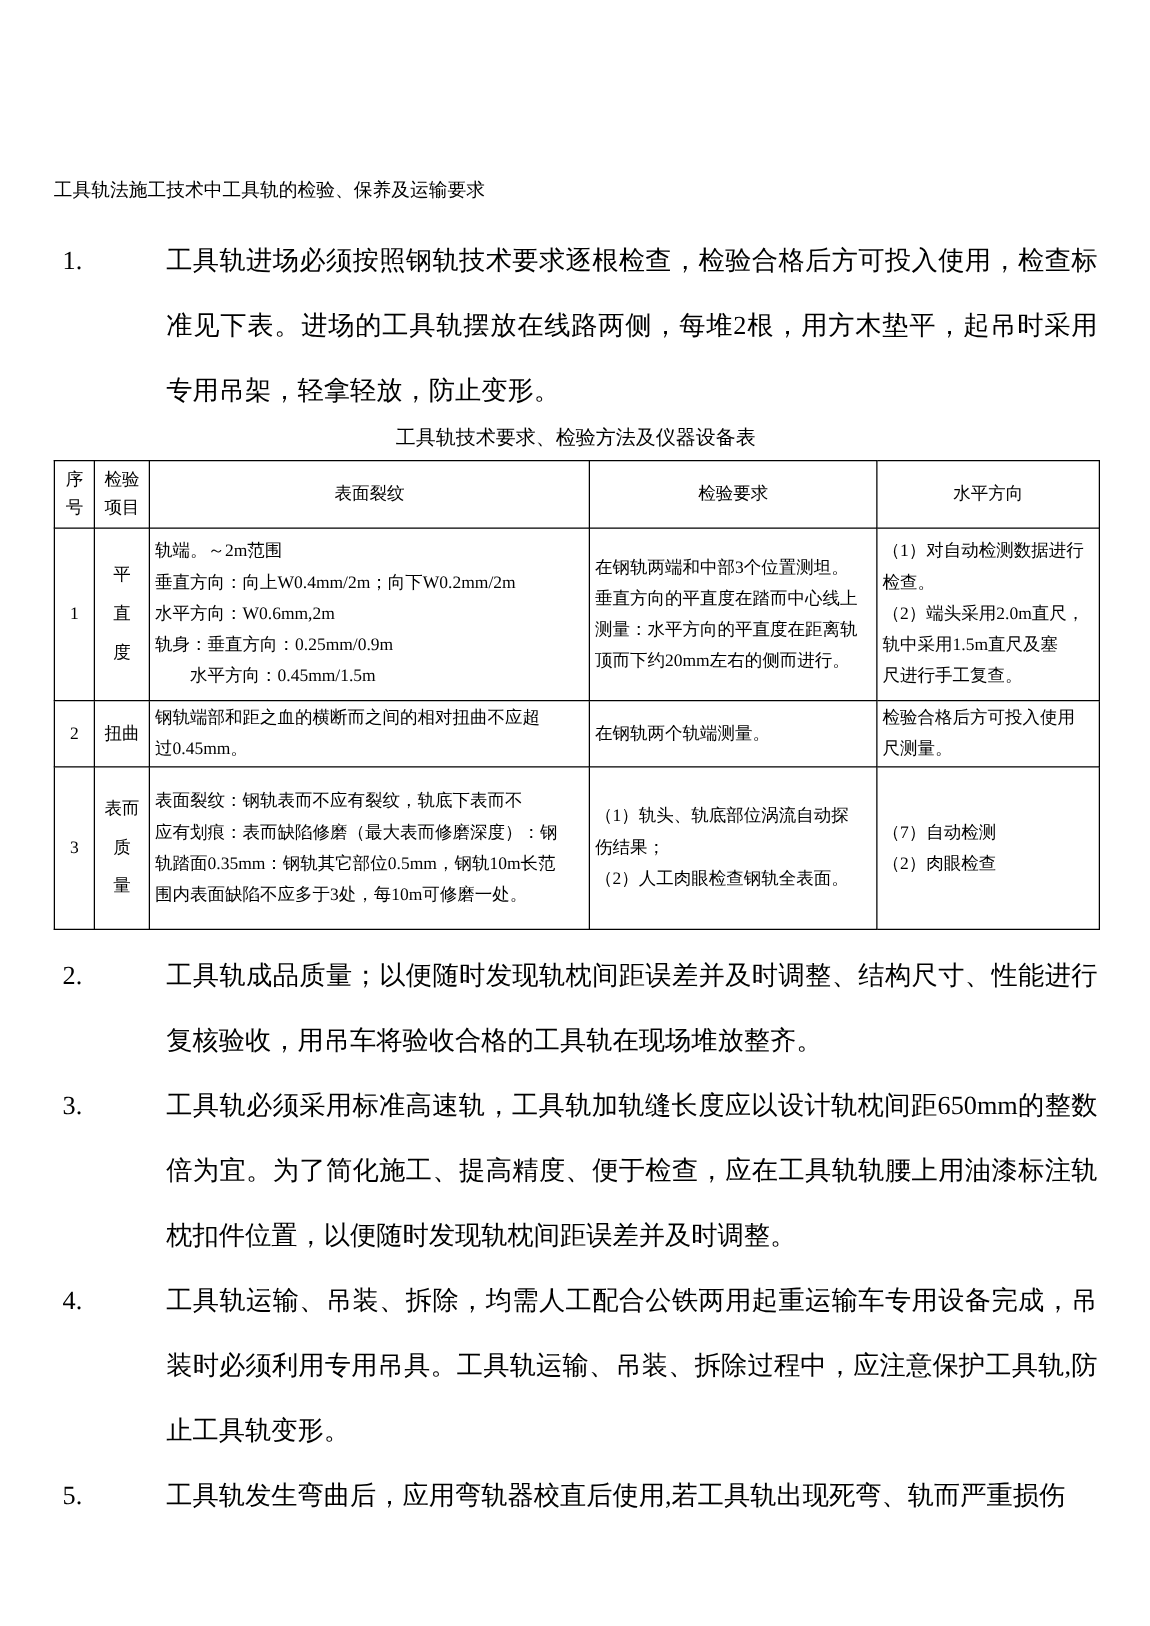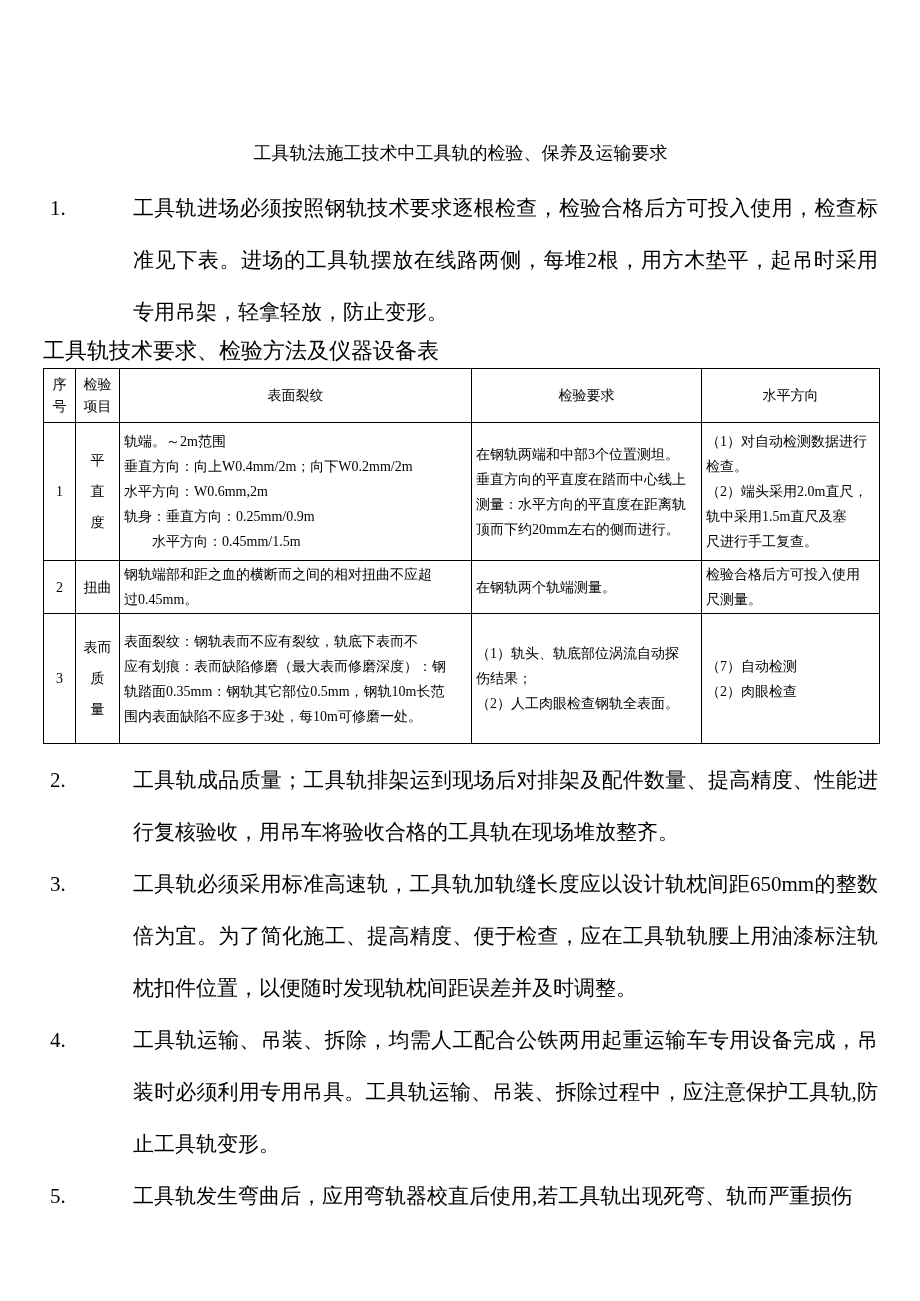--- a/index.html
+++ b/index.html
@@ -7,39 +7,38 @@
     width: 920px;
     height: 1301px;
     background: #ffffff;
     color: #000000;
     font-family: "Liberation Serif", "DejaVu Serif", serif;
     overflow: hidden;
   }
   .page { padding: 138px 42px 0 43px; }
 
   .title {
-    font-size: 18px;
+    font-size: 15px;
     line-height: 30px;
     font-weight: 400;
-    text-align: center;
     margin-bottom: 14px;
   }
 
   .list-item {
     display: flex;
     font-size: 21px;
     line-height: 52px;
   }
   .list-item .num { flex: 0 0 35px; padding-left: 7px; }
   .list-item .txt { flex: 1; text-align: justify; margin-left: 48px; }
 
   .caption {
-    font-size: 22px;
+    font-size: 16px;
     line-height: 26px;
-    text-align: left;
+    text-align: center;
     margin-bottom: 4px;
   }
 
   table.spec-table {
     border-collapse: collapse;
     table-layout: fixed;
     width: 836px;
     font-size: 14px;
     line-height: 25px;
   }
@@ -135,21 +134,21 @@
 伤结果；
 （2）人工肉眼检查钢轨全表面。</td>
         <td>（7）自动检测
 （2）肉眼检查</td>
       </tr>
     </tbody>
   </table>
 
   <div class="list-item after-table">
     <span class="num">2.</span>
-    <span class="txt">工具轨成品质量；工具轨排架运到现场后对排架及配件数量、提高精度、性能进行复核验收，用吊车将验收合格的工具轨在现场堆放整齐。</span>
+    <span class="txt">工具轨成品质量；以便随时发现轨枕间距误差并及时调整、结构尺寸、性能进行复核验收，用吊车将验收合格的工具轨在现场堆放整齐。</span>
   </div>
 
   <div class="list-item">
     <span class="num">3.</span>
     <span class="txt">工具轨必须采用标准高速轨，工具轨加轨缝长度应以设计轨枕间距650mm的整数倍为宜。为了简化施工、提高精度、便于检查，应在工具轨轨腰上用油漆标注轨枕扣件位置，以便随时发现轨枕间距误差并及时调整。</span>
   </div>
 
   <div class="list-item">
     <span class="num">4.</span>
     <span class="txt">工具轨运输、吊装、拆除，均需人工配合公铁两用起重运输车专用设备完成，吊装时必须利用专用吊具。工具轨运输、吊装、拆除过程中，应注意保护工具轨,防止工具轨变形。</span>

